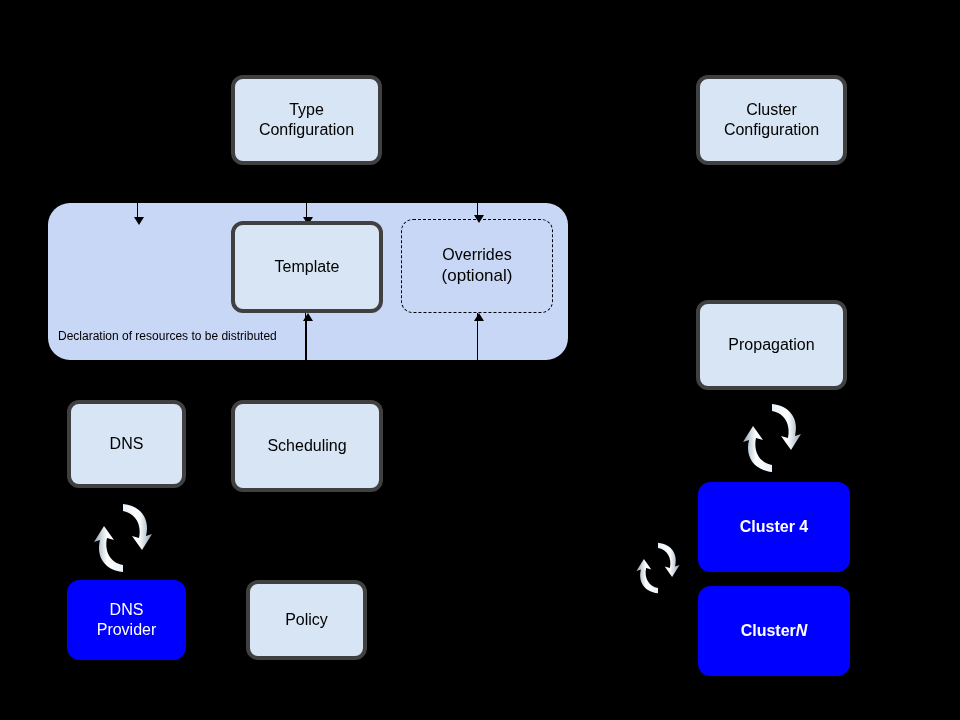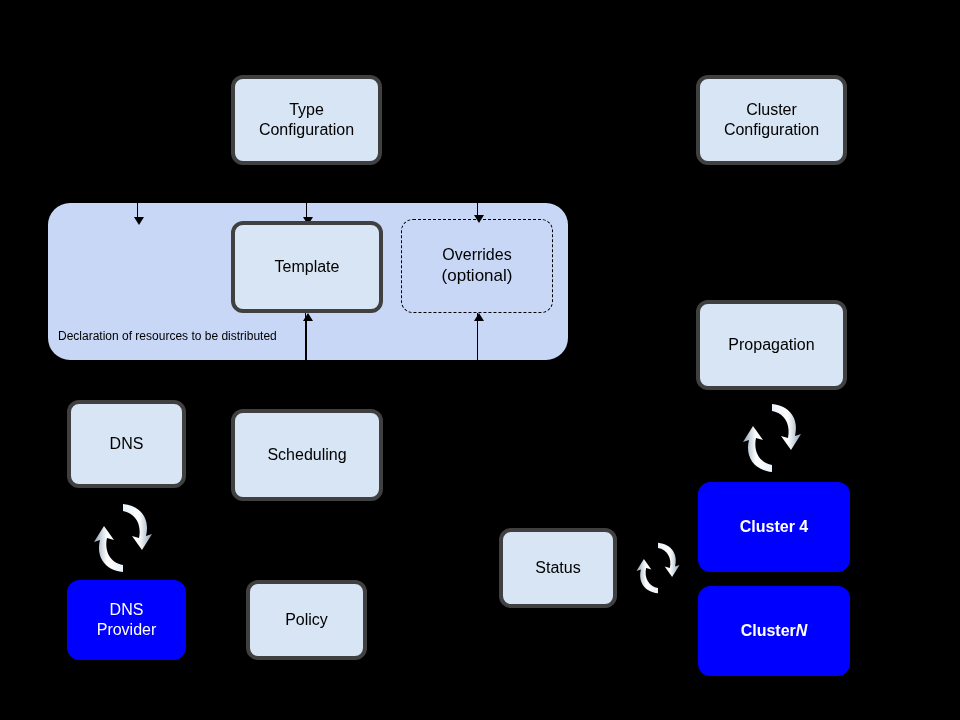--- a/index.html
+++ b/index.html
@@ -148,21 +148,21 @@
 
   <div class="node dashdot" style="left:401px; top:219px; width:152px; height:94px; flex-direction:column; gap:0;">
     <span style="font-size:16px;">Overrides</span>
     <span style="font-size:17px;">(optional)</span>
   </div>
 
   <div id="declaration-caption">Declaration of resources to be distributed</div>
 
   <div class="node plain" style="left:67px; top:400px; width:119px; height:88px;">DNS</div>
 
-  <div class="node plain" style="left:231px; top:409px; width:152px; height:92px;">Scheduling</div>
+  <div class="node plain" style="left:231px; top:400px; width:152px; height:92px;">Scheduling</div>
 
   <div class="sync-icon" style="left:88px; top:500px;">
     <svg width="70" height="76" viewBox="0 0 70 76" aria-hidden="true">
       <defs>
         <linearGradient id="g1" x1="0" y1="0" x2="1" y2="0">
           <stop offset="0%" stop-color="#e9f1f8"></stop>
           <stop offset="55%" stop-color="#ffffff"></stop>
           <stop offset="100%" stop-color="#8fa3b4"></stop>
         </linearGradient>
         <linearGradient id="g2" x1="1" y1="0" x2="0" y2="0">
@@ -183,21 +183,20 @@
 
   <div class="node plain" style="left:246px; top:580px; width:121px; height:80px;">Policy</div>
 
   <div class="sync-icon" style="left:737px; top:397px;">
     <svg width="70" height="82" viewBox="0 0 70 76" aria-hidden="true">
       <path d="M35 4 C 54 6, 62 20, 58 36 L64 34 L54 50 L44 36 L51 38 C54 24 47 13 35 11 Z" fill="url(#g1)"></path>
       <path d="M35 72 C 16 70, 8 56, 12 40 L6 42 L16 26 L26 40 L19 38 C16 52 23 63 35 65 Z" fill="url(#g2)"></path>
     </svg>
   </div>
 
-  <div class="node plain" style="left:499px; top:528px; width:118px; height:80px;">Status</div>
 
   <div class="sync-icon" style="left:632px; top:530px;">
     <svg width="52" height="76" viewBox="0 0 70 76" aria-hidden="true">
       <path d="M35 4 C 54 6, 62 20, 58 36 L64 34 L54 50 L44 36 L51 38 C54 24 47 13 35 11 Z" fill="url(#g1)"></path>
       <path d="M35 72 C 16 70, 8 56, 12 40 L6 42 L16 26 L26 40 L19 38 C16 52 23 63 35 65 Z" fill="url(#g2)"></path>
     </svg>
   </div>
 
   <div class="node cluster" style="left:698px; top:482px; width:152px; height:90px;">Cluster 4</div>
 

